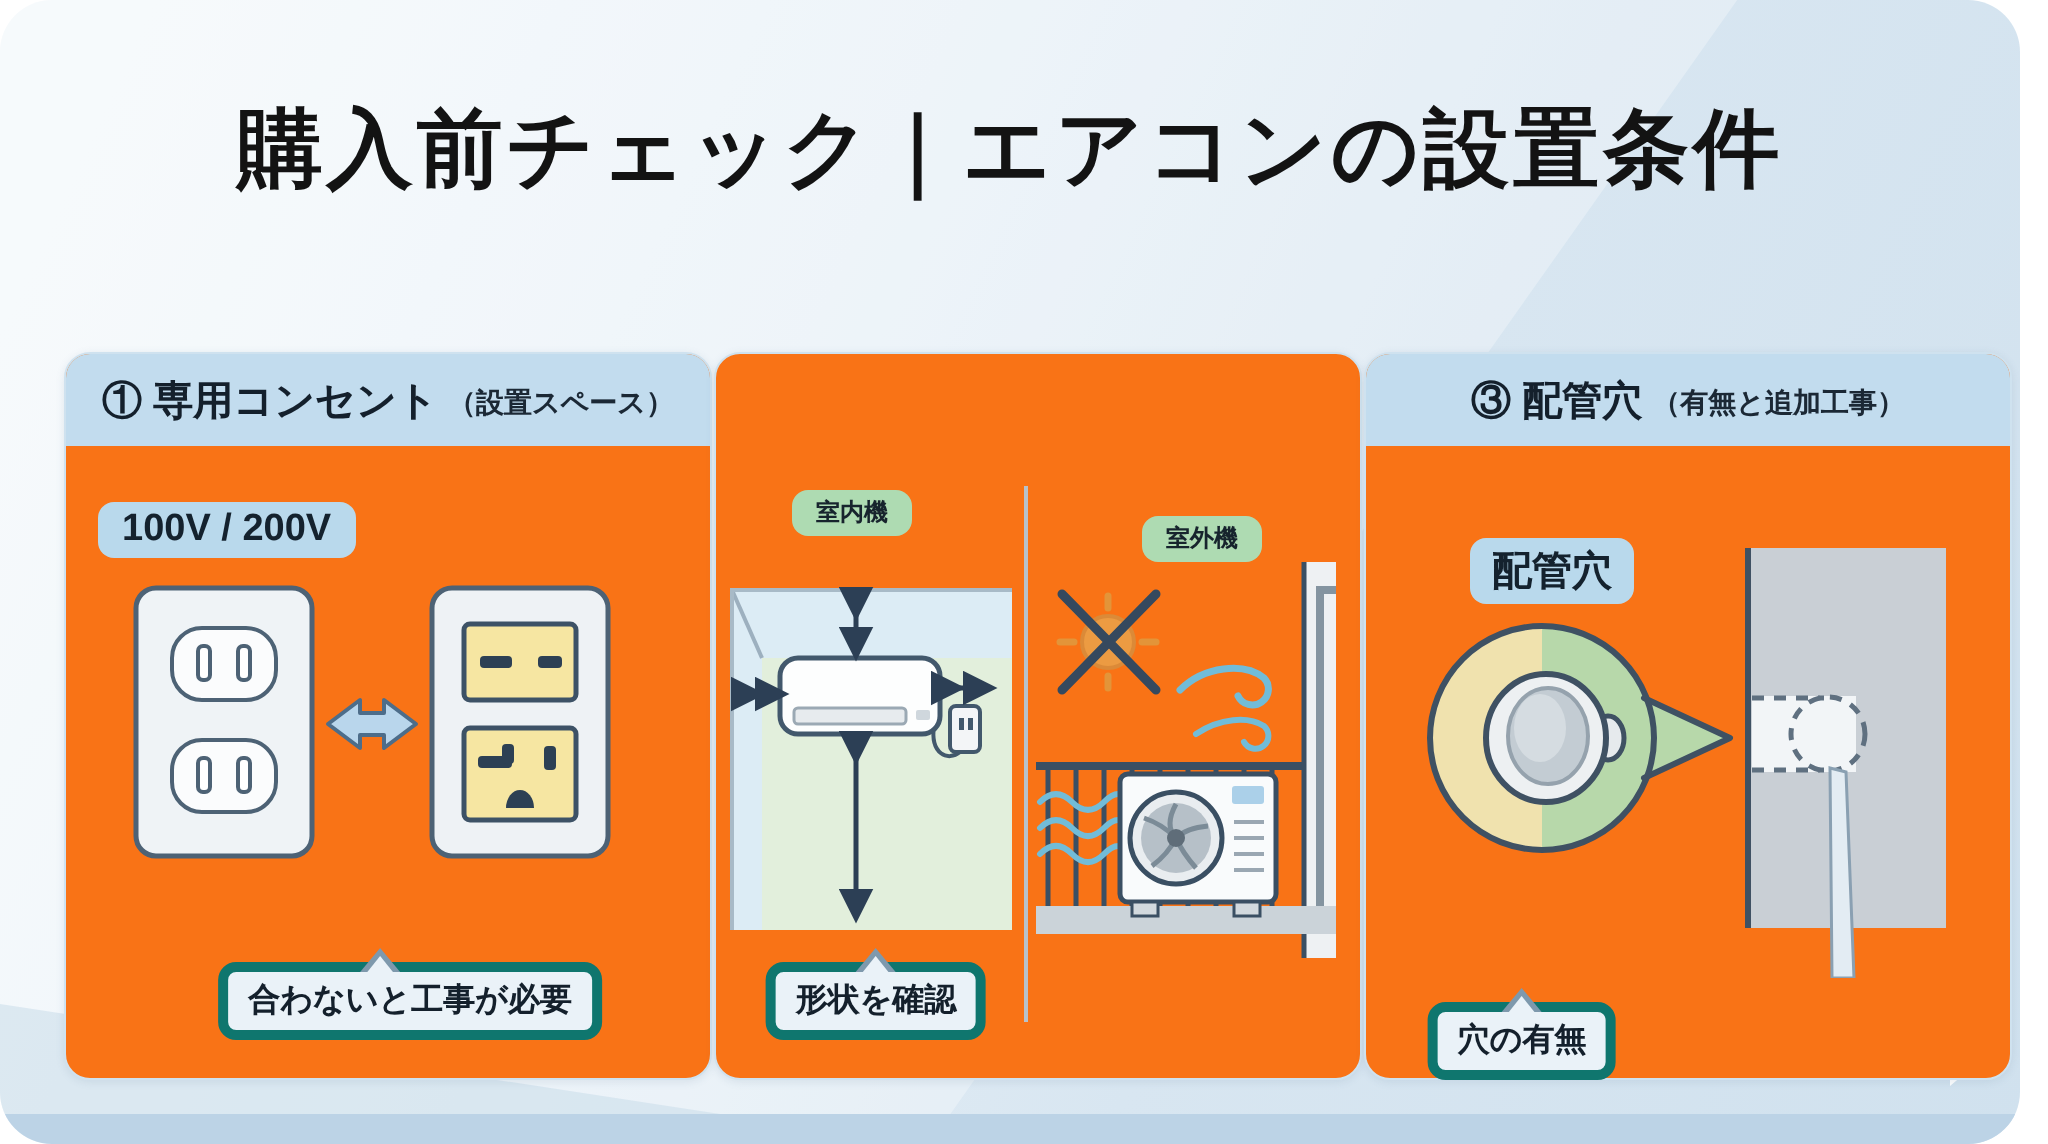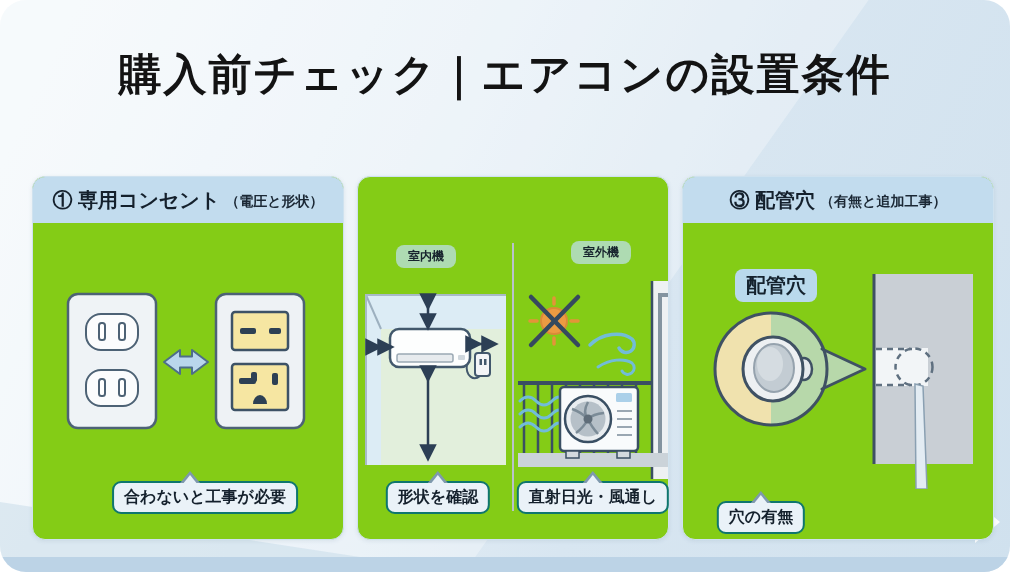--- a/index.html
+++ b/index.html
@@ -31,22 +31,23 @@
     position:absolute;right:10px;top:501px;width:0;height:0;
     border-top:21px solid transparent;border-bottom:21px solid transparent;
     border-left:25px solid rgba(255,255,255,0.95);
   }
   .title{
     position:absolute;top:46px;left:0;width:100%;text-align:center;
     font-size:43px;font-weight:900;letter-spacing:2px;color:#131313;
   }
   .card{
     position:absolute;top:176px;height:362px;width:310px;
-    background:#84cc16;border:1px solid #cfe2ef;border-radius:13px;
+    background:#f97316;border:1px solid #cfe2ef;border-radius:13px;
     box-shadow:0 1px 4px rgba(90,120,150,.14);
+    padding-left:12px;
   }
   .card-1{left:32px;}
   .card-2{left:357px;}
   .card-3{left:682px;}
   .card-header{
     position:absolute;top:0;left:0;right:0;height:46px;
     background:#c2dcee;border-radius:12px 12px 0 0;
     display:flex;align-items:center;justify-content:center;gap:5px;
   }
   .card-header .h-main{font-size:20px;font-weight:900;color:#14202c;}
@@ -58,21 +59,21 @@
   .chip-blue.small{font-size:20px;font-weight:800;padding:3px 11px;}
   .chip-green{
     position:absolute;background:#aedbb2;border-radius:8px;
     padding:3px 12px;font-size:12px;font-weight:800;color:#17242d;
   }
   .caption{
     position:absolute;font-size:19px;font-weight:900;color:#14202c;text-align:center;
   }
   .bubble{
     position:absolute;top:304px;transform:translateX(-50%);
-    background:#eaf2f8;border:2px solid #0f766e;border-radius:9px;
+    background:#eaf2f8;border:5px solid #0f766e;border-radius:9px;
     padding:4px 10px;font-size:16px;font-weight:800;color:#14202c;
     white-space:nowrap;z-index:3;
   }
   .bubble::before{
     content:"";position:absolute;top:-12px;left:var(--tail,50%);margin-left:-10px;
     border-left:10px solid transparent;border-right:10px solid transparent;
     border-bottom:12px solid #7e99ad;
   }
   .bubble::after{
     content:"";position:absolute;top:-8px;left:var(--tail,50%);margin-left:-8px;
@@ -94,23 +95,24 @@
     <div class="bg-corner-tri"></div>
     <div class="bg-bottom-band"></div>
   </div>
   <div class="decor-chevron"></div>
 
   <div class="title">購入前チェック｜エアコンの設置条件</div>
 
   <div class="card card-1">
     <div class="card-header">
       <span class="h-main">① 専用コンセント</span>
-      <span class="h-note">（電圧と形状）</span>
+      <span class="h-note">（設置スペース）</span>
     </div>
 
+    <div class="chip-blue" style="left:16px;top:74px;">100V / 200V</div>
 
     <svg class="abs" style="left:15px;top:115px;" width="275" height="140" viewBox="0 0 275 140">
 
       <g>
         <rect x="20" y="2" width="88" height="134" rx="10" fill="#eff3f6" stroke="#4d6275" stroke-width="2.5"></rect>
         <rect x="38" y="22" width="52" height="36" rx="15" fill="#fbfcfd" stroke="#4d6275" stroke-width="2"></rect>
         <rect x="51" y="31" width="6" height="17" rx="2.5" fill="#ffffff" stroke="#4d6275" stroke-width="2"></rect>
         <rect x="71" y="31" width="6" height="17" rx="2.5" fill="#ffffff" stroke="#4d6275" stroke-width="2"></rect>
         <rect x="38" y="78" width="52" height="36" rx="15" fill="#fbfcfd" stroke="#4d6275" stroke-width="2"></rect>
         <rect x="51" y="87" width="6" height="17" rx="2.5" fill="#ffffff" stroke="#4d6275" stroke-width="2"></rect>
@@ -134,21 +136,21 @@
 
 
     <div class="bubble" style="left:172px;--tail:42%;">合わないと工事が必要</div>
   </div>
 
   <div class="card card-2">
 
     <div class="divider-v"></div>
 
     <div class="chip-green" style="left:38px;top:68px;">室内機</div>
-    <div class="chip-green" style="left:213px;top:64px;">室外機</div>
+    <div class="chip-green" style="left:213px;top:81px;">室外機</div>
 
     <svg class="abs" style="left:6px;top:112px;" width="144" height="192" viewBox="0 0 144 192">
       <defs>
         <marker id="ah1" markerWidth="7" markerHeight="7" refX="3.5" refY="3.5" orient="auto">
           <path d="M0,0 L7,3.5 L0,7 Z" fill="#2c3f55"></path>
         </marker>
       </defs>
       <rect x="2" y="6" width="140" height="170" fill="#dcecf5"></rect>
       <rect x="17" y="40" width="125" height="136" fill="#e2efdc"></rect>
       <path d="M2,6 L17,40" stroke="#9db0bf" stroke-width="2"></path>
@@ -227,21 +229,20 @@
         <line x1="99" y1="130" x2="114" y2="130"></line>
           <line x1="99" y1="138" x2="114" y2="138"></line>
         <line x1="99" y1="146" x2="114" y2="146"></line>
           <line x1="99" y1="154" x2="114" y2="154"></line>
       </g>
       <rect x="48" y="170" width="13" height="7" fill="#d2d9de" stroke="#3a4f63" stroke-width="1.5"></rect>
       <rect x="99" y="170" width="13" height="7" fill="#d2d9de" stroke="#3a4f63" stroke-width="1.5"></rect>
     </svg>
 
     <div class="bubble" style="left:80px;">形状を確認</div>
-    <div class="bubble" style="left:235px;">直射日光・風通し</div>
   </div>
 
   <div class="card card-3">
     <div class="card-header">
       <span class="h-main">③ 配管穴</span>
       <span class="h-note">（有無と追加工事）</span>
     </div>
 
     <div class="chip-blue small" style="left:52px;top:92px;z-index:2;">配管穴</div>
 

